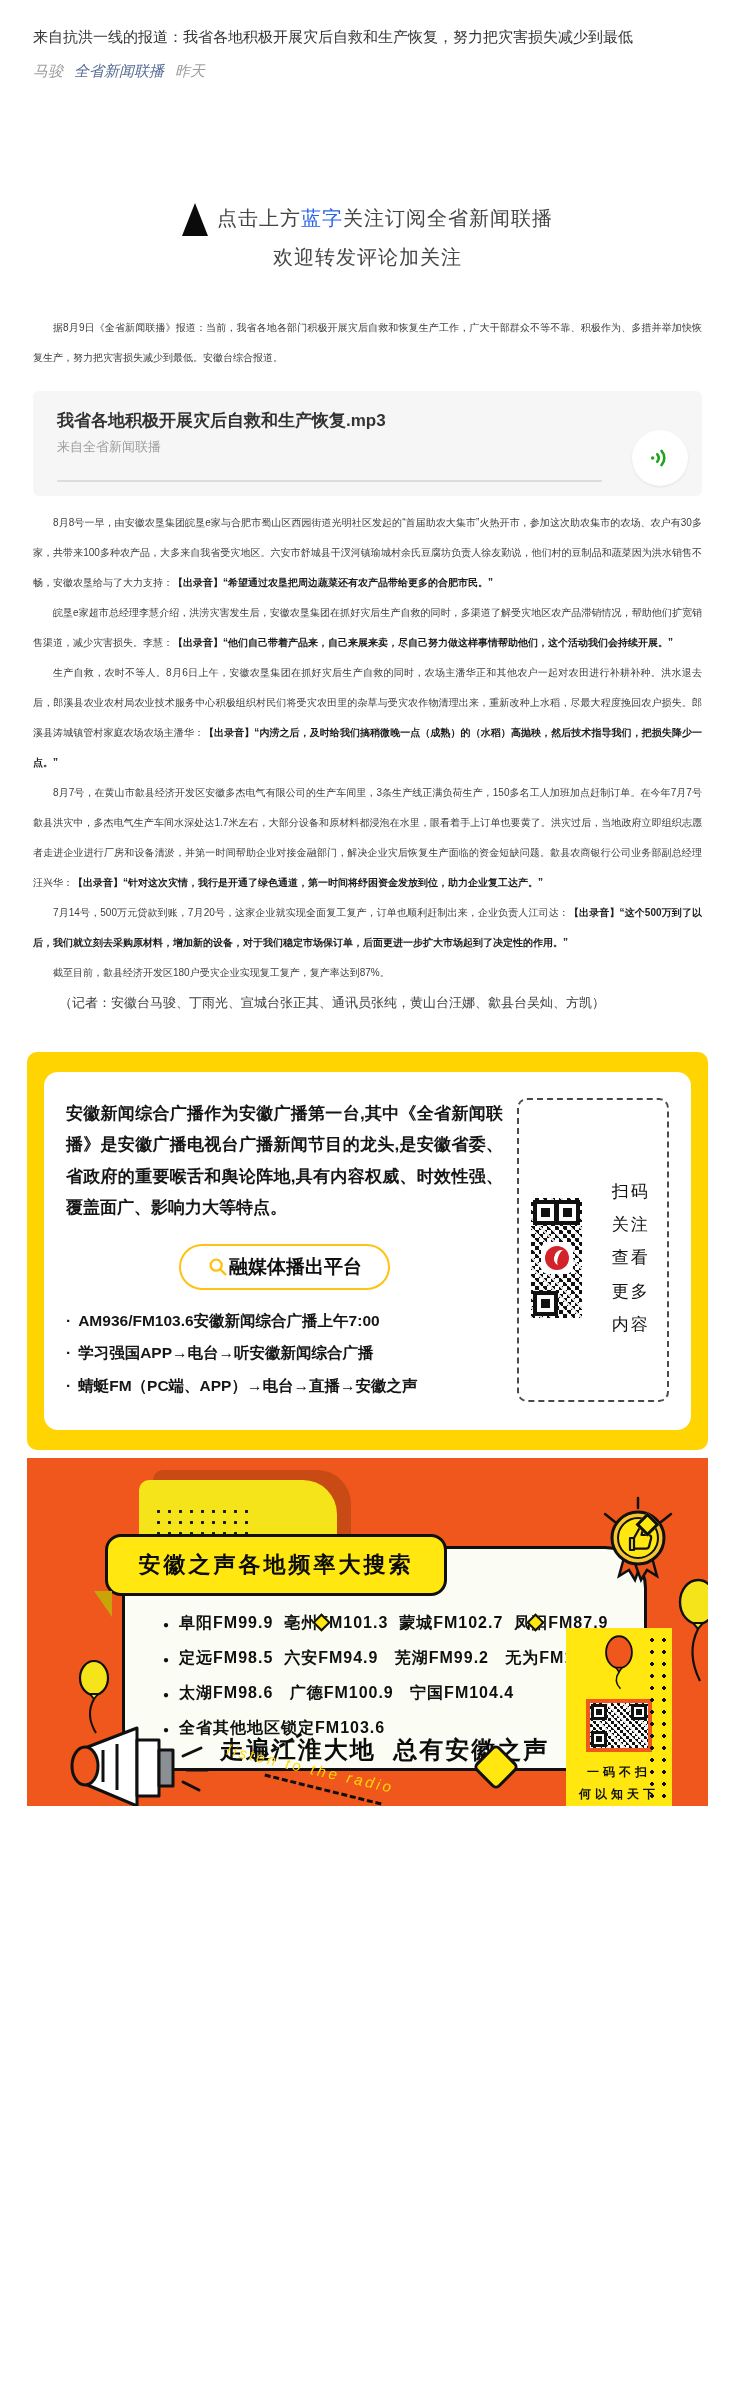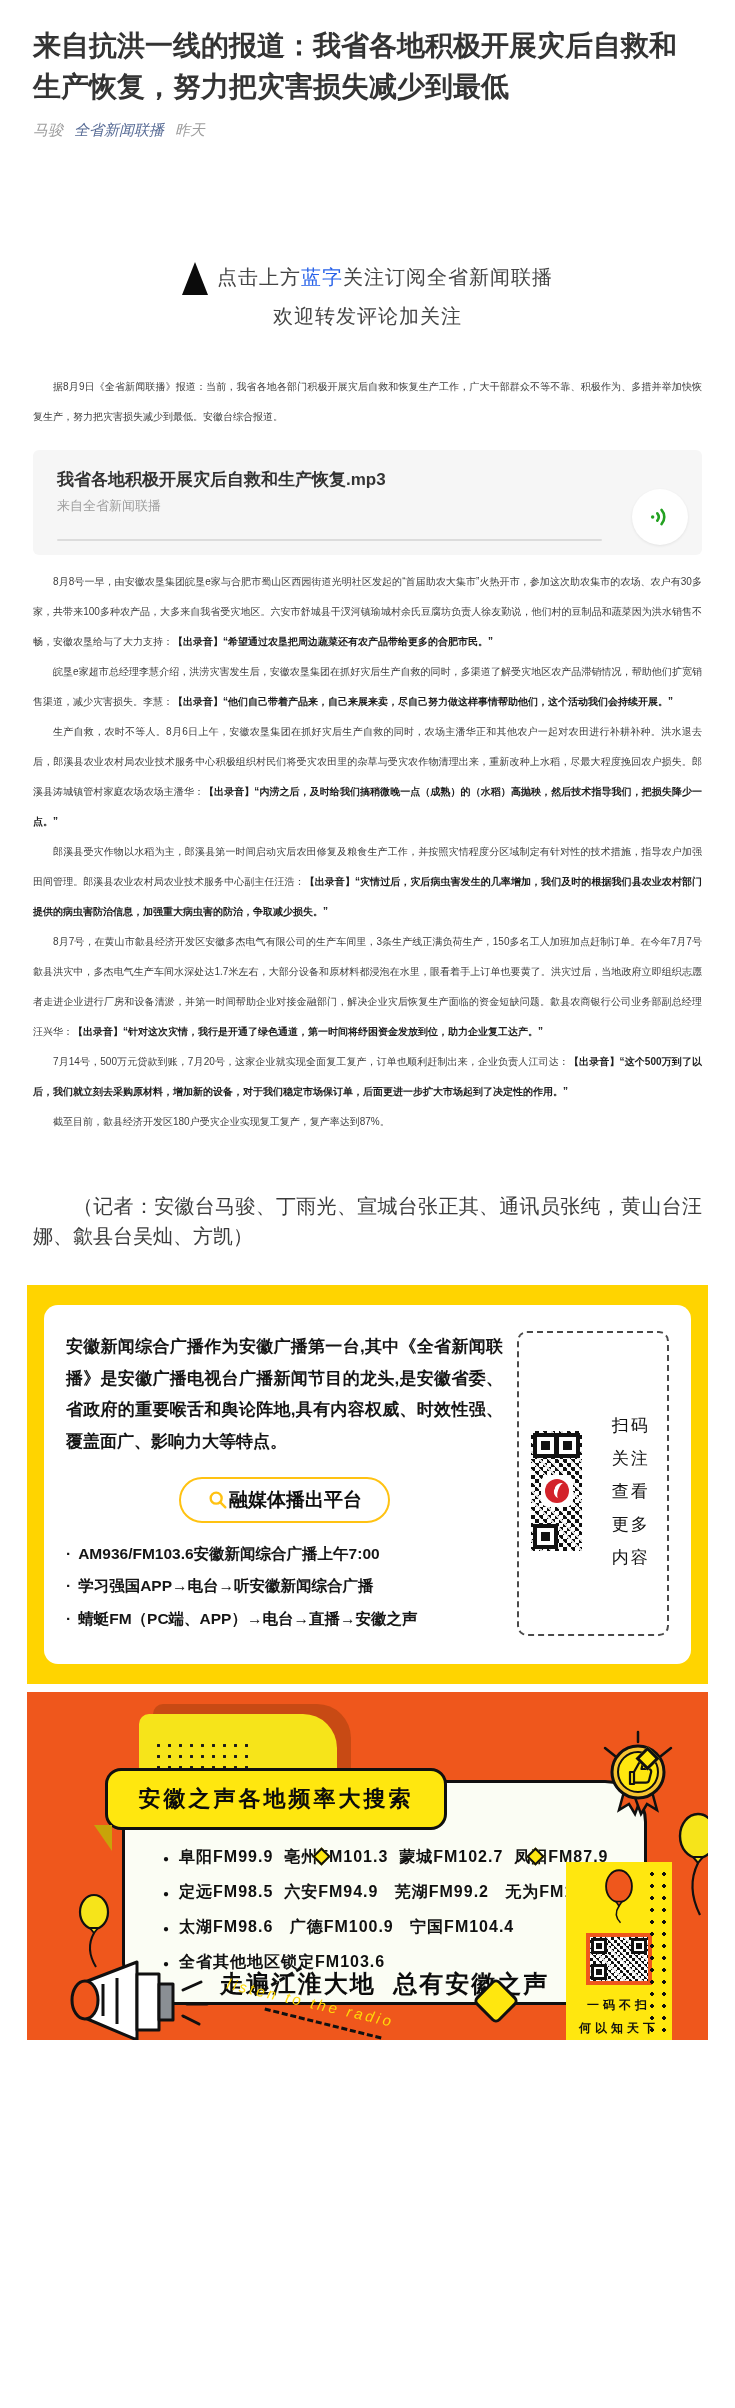--- a/index.html
+++ b/index.html
@@ -2,50 +2,50 @@
 <html><head>
 <meta charset="utf-8">
 <style>
   * { box-sizing: border-box; }
   html,body { margin:0; padding:0; background:#ffffff; }
   body { width:735px; font-family:"Liberation Sans","DejaVu Sans",sans-serif; color:#353535; }
   .page { width:735px; overflow:hidden; background:#fff; }
 
   
   .article { padding:26px 33px 0; }
-  .title { font-size:28px; font-weight:700; line-height:1.45; color:#343434; margin:0 0 14px; }
+  .title { font-size:15px; font-weight:400; line-height:1.45; color:#343434; margin:0 0 14px; }
   .meta { display:flex; gap:11px; font-size:15px; color:#9e9e9e; align-items:center;font-style:italic; }
   .meta .account { color:#576b95; }
 
   
   .follow { margin-top:118px; text-align:center; color:#454545; font-size:20px; letter-spacing:1px; line-height:1.95; }
   .follow-line1 { display:flex; justify-content:center; align-items:flex-end; gap:9px; }
   .tri { width:0; height:0; border-left:13px solid transparent; border-right:13px solid transparent;
          border-bottom:33px solid #0b0b0b; margin-bottom:2px; }
   .blue-word { color:#2862e9; }
 
   
   .para { font-size:10px; line-height:30px; text-align:justify; text-indent:2em; margin:0; color:#3c3c3c; }
   .para b, .para strong { font-weight:700; color:#1e1e1e; }
   .p-first { margin-top:36px; }
-  .credits { margin-top:54px; font-size:20px; }
+  .credits { font-size:13px; }
 
   
   .audio-card { position:relative; background:#f6f6f6; border-radius:6px; margin:18px 0 12px; padding:18px 24px 14px; }
   .audio-title { font-size:17px; font-weight:700; color:#333; }
   .audio-src { font-size:13px; color:#9e9e9e; margin-top:6px; }
   .audio-progress-wrap { margin-top:24px; padding-right:76px; }
   .audio-progress { height:2px; background:#dcdcdc; border-radius:1px; }
   .audio-times { display:flex; justify-content:space-between; font-size:13px; color:#9e9e9e; margin-top:7px; padding-right:76px; }
   .audio-btn { position:absolute; right:14px; bottom:10px; width:56px; height:56px; border-radius:50%;
                background:#fff; display:flex; align-items:center; justify-content:center;
                box-shadow:0 1px 3px rgba(0,0,0,.08); cursor:pointer; }
 
   
-  .promo-yellow { margin:34px 27px 0; background:#ffd400; padding:20px 17px; }
+  .promo-yellow { margin:34px 27px 0; background:#ffd400; padding:20px 17px;border-radius:10px; }
   .yellow-card { background:#fff; border-radius:14px; padding:26px 22px 28px; display:flex; gap:14px; }
   .yc-left { flex:1; min-width:0; }
   .yc-desc { margin:0; font-size:17px; font-weight:700; line-height:1.85; color:#151515; text-align:justify; }
   .platform-pill { margin:20px auto 15px; width:max-content; display:flex; align-items:center; 
                    border:2px solid #ffc212; border-radius:999px; padding:8px 26px;
                    font-size:19px; font-weight:700; color:#101010; }
   .channels { font-size:15.5px; font-weight:700; color:#151515; }
   .ch { display:flex; align-items:baseline; gap:7px; line-height:2.1; }
   .ch .dot { font-weight:900; }
   .qr-box { width:152px; flex:0 0 152px; border:2px dashed #4a4a4a; border-radius:10px;
@@ -149,21 +149,20 @@
           <circle cx="5.2" cy="12" r="1.6" fill="#23a121" stroke="none"></circle>
           <path d="M9.5 8.6 a5.4 5.4 0 0 1 0 6.8"></path>
           <path d="M13.4 5.4 a9.8 9.8 0 0 1 0 13.2"></path>
         </svg>
       </div>
     </div>
 
     <p class="para"><span>8月8号一早，由安徽农垦集团皖垦e家与合肥市蜀山区西园街道光明社区发起的“首届助农大集市”火热开市，参加这次助农集市的农场、农户有30多家，共带来100多种农产品，大多来自我省受灾地区。六安市舒城县干汊河镇瑜城村余氏豆腐坊负责人徐友勤说，他们村的豆制品和蔬菜因为洪水销售不畅，安徽农垦给与了大力支持：</span><strong>【出录音】“希望通过农垦把周边蔬菜还有农产品带给更多的合肥市民。”</strong></p>
     <p class="para"><span>皖垦e家超市总经理李慧介绍，洪涝灾害发生后，安徽农垦集团在抓好灾后生产自救的同时，多渠道了解受灾地区农产品滞销情况，帮助他们扩宽销售渠道，减少灾害损失。李慧：</span><strong>【出录音】“他们自己带着产品来，自己来展来卖，尽自己努力做这样事情帮助他们，这个活动我们会持续开展。”</strong></p>
     <p class="para"><span>生产自救，农时不等人。8月6日上午，安徽农垦集团在抓好灾后生产自救的同时，农场主潘华正和其他农户一起对农田进行补耕补种。洪水退去后，郎溪县农业农村局农业技术服务中心积极组织村民们将受灾农田里的杂草与受灾农作物清理出来，重新改种上水稻，尽最大程度挽回农户损失。郎溪县涛城镇管村家庭农场农场主潘华：</span><strong>【出录音】“内涝之后，及时给我们搞稍微晚一点（成熟）的（水稻）高抛秧，然后技术指导我们，把损失降少一点。”</strong></p>
-    <p class="para"><span>郎溪县受灾作物以水稻为主，郎溪县第一时间启动灾后农田修复及粮食生产工作，并按照灾情程度分区域制定有针对性的技术措施，指导农户加强田间管理。郎溪县农业农村局农业技术服务中心副主任汪浩：</span><strong>【出录音】“灾情过后，灾后病虫害发生的几率增加，我们及时的根据我们县农业农村部门提供的病虫害防治信息，加强重大病虫害的防治，争取减少损失。”</strong></p>
     <p class="para"><span>8月7号，在黄山市歙县经济开发区安徽多杰电气有限公司的生产车间里，3条生产线正满负荷生产，150多名工人加班加点赶制订单。在今年7月7号歙县洪灾中，多杰电气生产车间水深处达1.7米左右，大部分设备和原材料都浸泡在水里，眼看着手上订单也要黄了。洪灾过后，当地政府立即组织志愿者走进企业进行厂房和设备清淤，并第一时间帮助企业对接金融部门，解决企业灾后恢复生产面临的资金短缺问题。歙县农商银行公司业务部副总经理汪兴华：</span><strong>【出录音】“针对这次灾情，我行是开通了绿色通道，第一时间将纾困资金发放到位，助力企业复工达产。”</strong></p>
     <p class="para"><span>7月14号，500万元贷款到账，7月20号，这家企业就实现全面复工复产，订单也顺利赶制出来，企业负责人江司达：</span><strong>【出录音】“这个500万到了以后，我们就立刻去采购原材料，增加新的设备，对于我们稳定市场保订单，后面更进一步扩大市场起到了决定性的作用。”</strong></p>
     <p class="para"><span>截至目前，歙县经济开发区180户受灾企业实现复工复产，复产率达到87%。</span><strong></strong></p>
 
     <p class="para credits">（记者：安徽台马骏、丁雨光、宣城台张正其、通讯员张纯，黄山台汪娜、歙县台吴灿、方凯）</p>
   </div>
 
   <div class="promo-yellow">
     <div class="yellow-card">
       <div class="yc-left">

